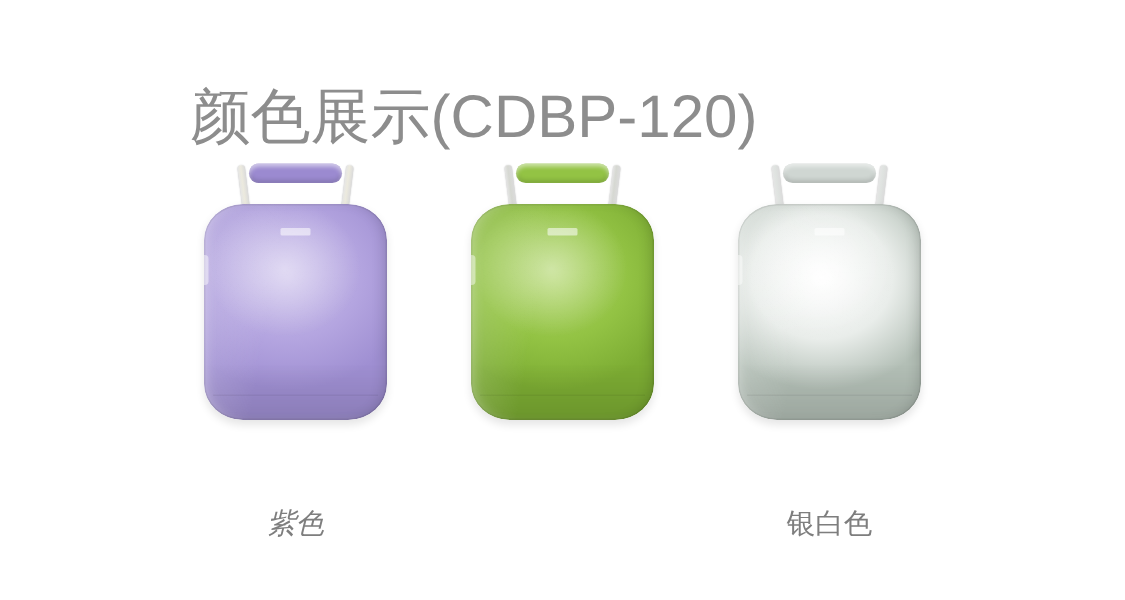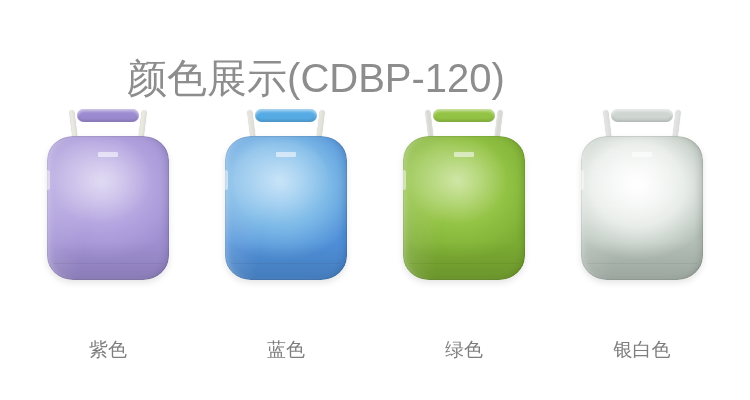--- a/index.html
+++ b/index.html
@@ -195,61 +195,41 @@
       </div>
       <div class="case-body">
         <div class="case-fill" id="fill0" style="background: radial-gradient(70% 52% at 46% 34%, rgb(201, 189, 234) 0%, rgb(180, 165, 224) 55%, rgb(159, 143, 210) 100%);"></div>
         <div class="case-gloss"></div>
         <div class="case-edge"></div>
         <div class="case-logo"></div>
         <div class="case-seam"></div>
         <div class="case-hinge"></div>
       </div>
     </div>
-    <div class="color-label" style="color: rgb(126, 126, 126);">紫色</div>
+    <div class="color-label" style="color: rgb(126, 126, 126); font-style: italic;">紫色</div>
   </div>
 
-  <div class="swatch-cell">
-    <div class="case-wrap">
-      <div class="handle">
-        <div class="handle-post left" style="background: linear-gradient(90deg, rgba(0, 0, 0, 0.1) 0%, rgb(230, 228, 216) 45%, rgba(0, 0, 0, 0.14) 100%);"></div>
-        <div class="handle-post right" style="background: linear-gradient(90deg, rgba(0, 0, 0, 0.1) 0%, rgb(230, 228, 216) 45%, rgba(0, 0, 0, 0.14) 100%);"></div>
-        <div class="handle-bar" id="bar1" style="background: rgb(86, 171, 228);"></div>
-        <div class="handle-latch"></div>
-      </div>
-      <div class="case-body">
-        <div class="case-fill" id="fill1" style="background: radial-gradient(70% 52% at 46% 34%, rgb(156, 206, 243) 0%, rgb(127, 187, 232) 55%, rgb(79, 143, 216) 100%);"></div>
-        <div class="case-gloss"></div>
-        <div class="case-edge"></div>
-        <div class="case-logo"></div>
-        <div class="case-seam"></div>
-        <div class="case-hinge"></div>
-      </div>
-    </div>
-    <div class="color-label" style="color: rgb(126, 126, 126);">蓝色</div>
-  </div>
 
   <div class="swatch-cell">
     <div class="case-wrap">
       <div class="handle">
         <div class="handle-post left" style="background: linear-gradient(90deg, rgba(0, 0, 0, 0.1) 0%, rgb(214, 216, 210) 45%, rgba(0, 0, 0, 0.14) 100%);"></div>
         <div class="handle-post right" style="background: linear-gradient(90deg, rgba(0, 0, 0, 0.1) 0%, rgb(214, 216, 210) 45%, rgba(0, 0, 0, 0.14) 100%);"></div>
         <div class="handle-bar" id="bar2" style="background: rgb(147, 195, 68);"></div>
         <div class="handle-latch"></div>
       </div>
       <div class="case-body">
         <div class="case-fill" id="fill2" style="background: radial-gradient(70% 52% at 46% 34%, rgb(169, 210, 93) 0%, rgb(147, 195, 68) 55%, rgb(124, 172, 51) 100%);"></div>
         <div class="case-gloss"></div>
         <div class="case-edge"></div>
         <div class="case-logo"></div>
         <div class="case-seam"></div>
         <div class="case-hinge"></div>
       </div>
     </div>
-    <div class="color-label" style="color: rgb(126, 126, 126);">绿色</div>
   </div>
 
   <div class="swatch-cell">
     <div class="case-wrap">
       <div class="handle">
         <div class="handle-post left" style="background: linear-gradient(90deg, rgba(0, 0, 0, 0.1) 0%, rgb(223, 227, 224) 45%, rgba(0, 0, 0, 0.14) 100%);"></div>
         <div class="handle-post right" style="background: linear-gradient(90deg, rgba(0, 0, 0, 0.1) 0%, rgb(223, 227, 224) 45%, rgba(0, 0, 0, 0.14) 100%);"></div>
         <div class="handle-bar" id="bar3" style="background: rgb(207, 214, 210);"></div>
         <div class="handle-latch"></div>
       </div>

